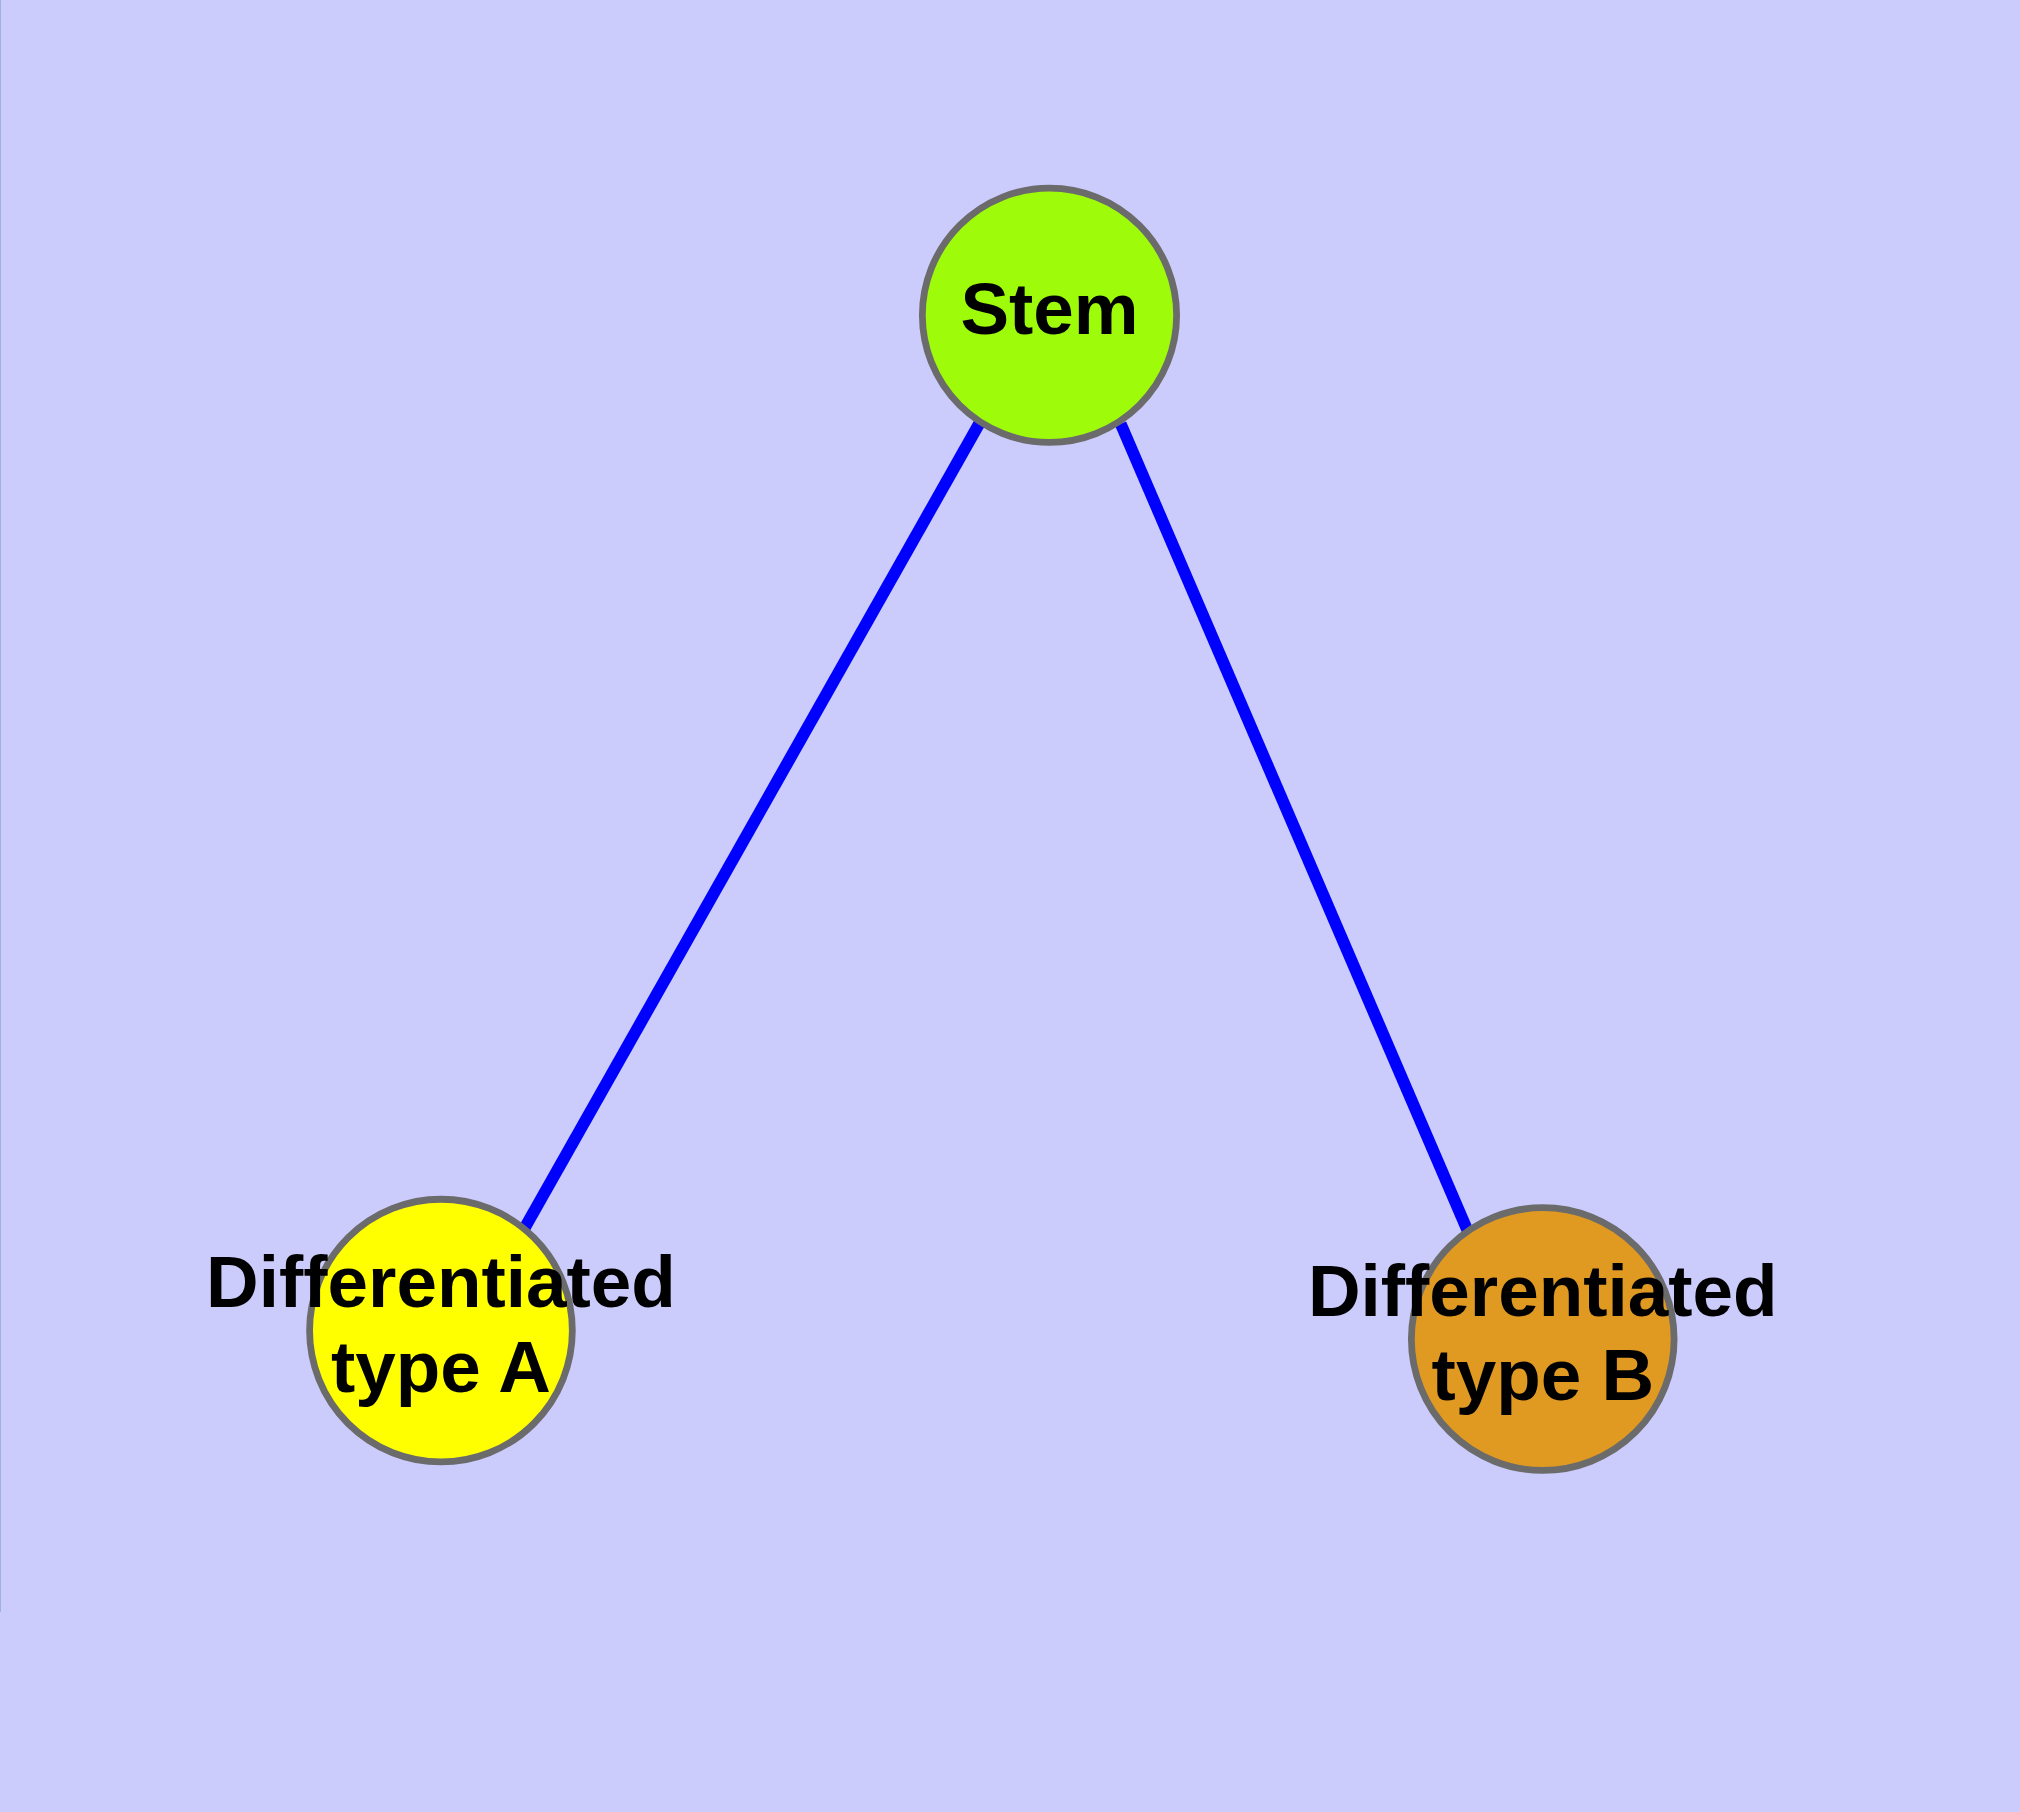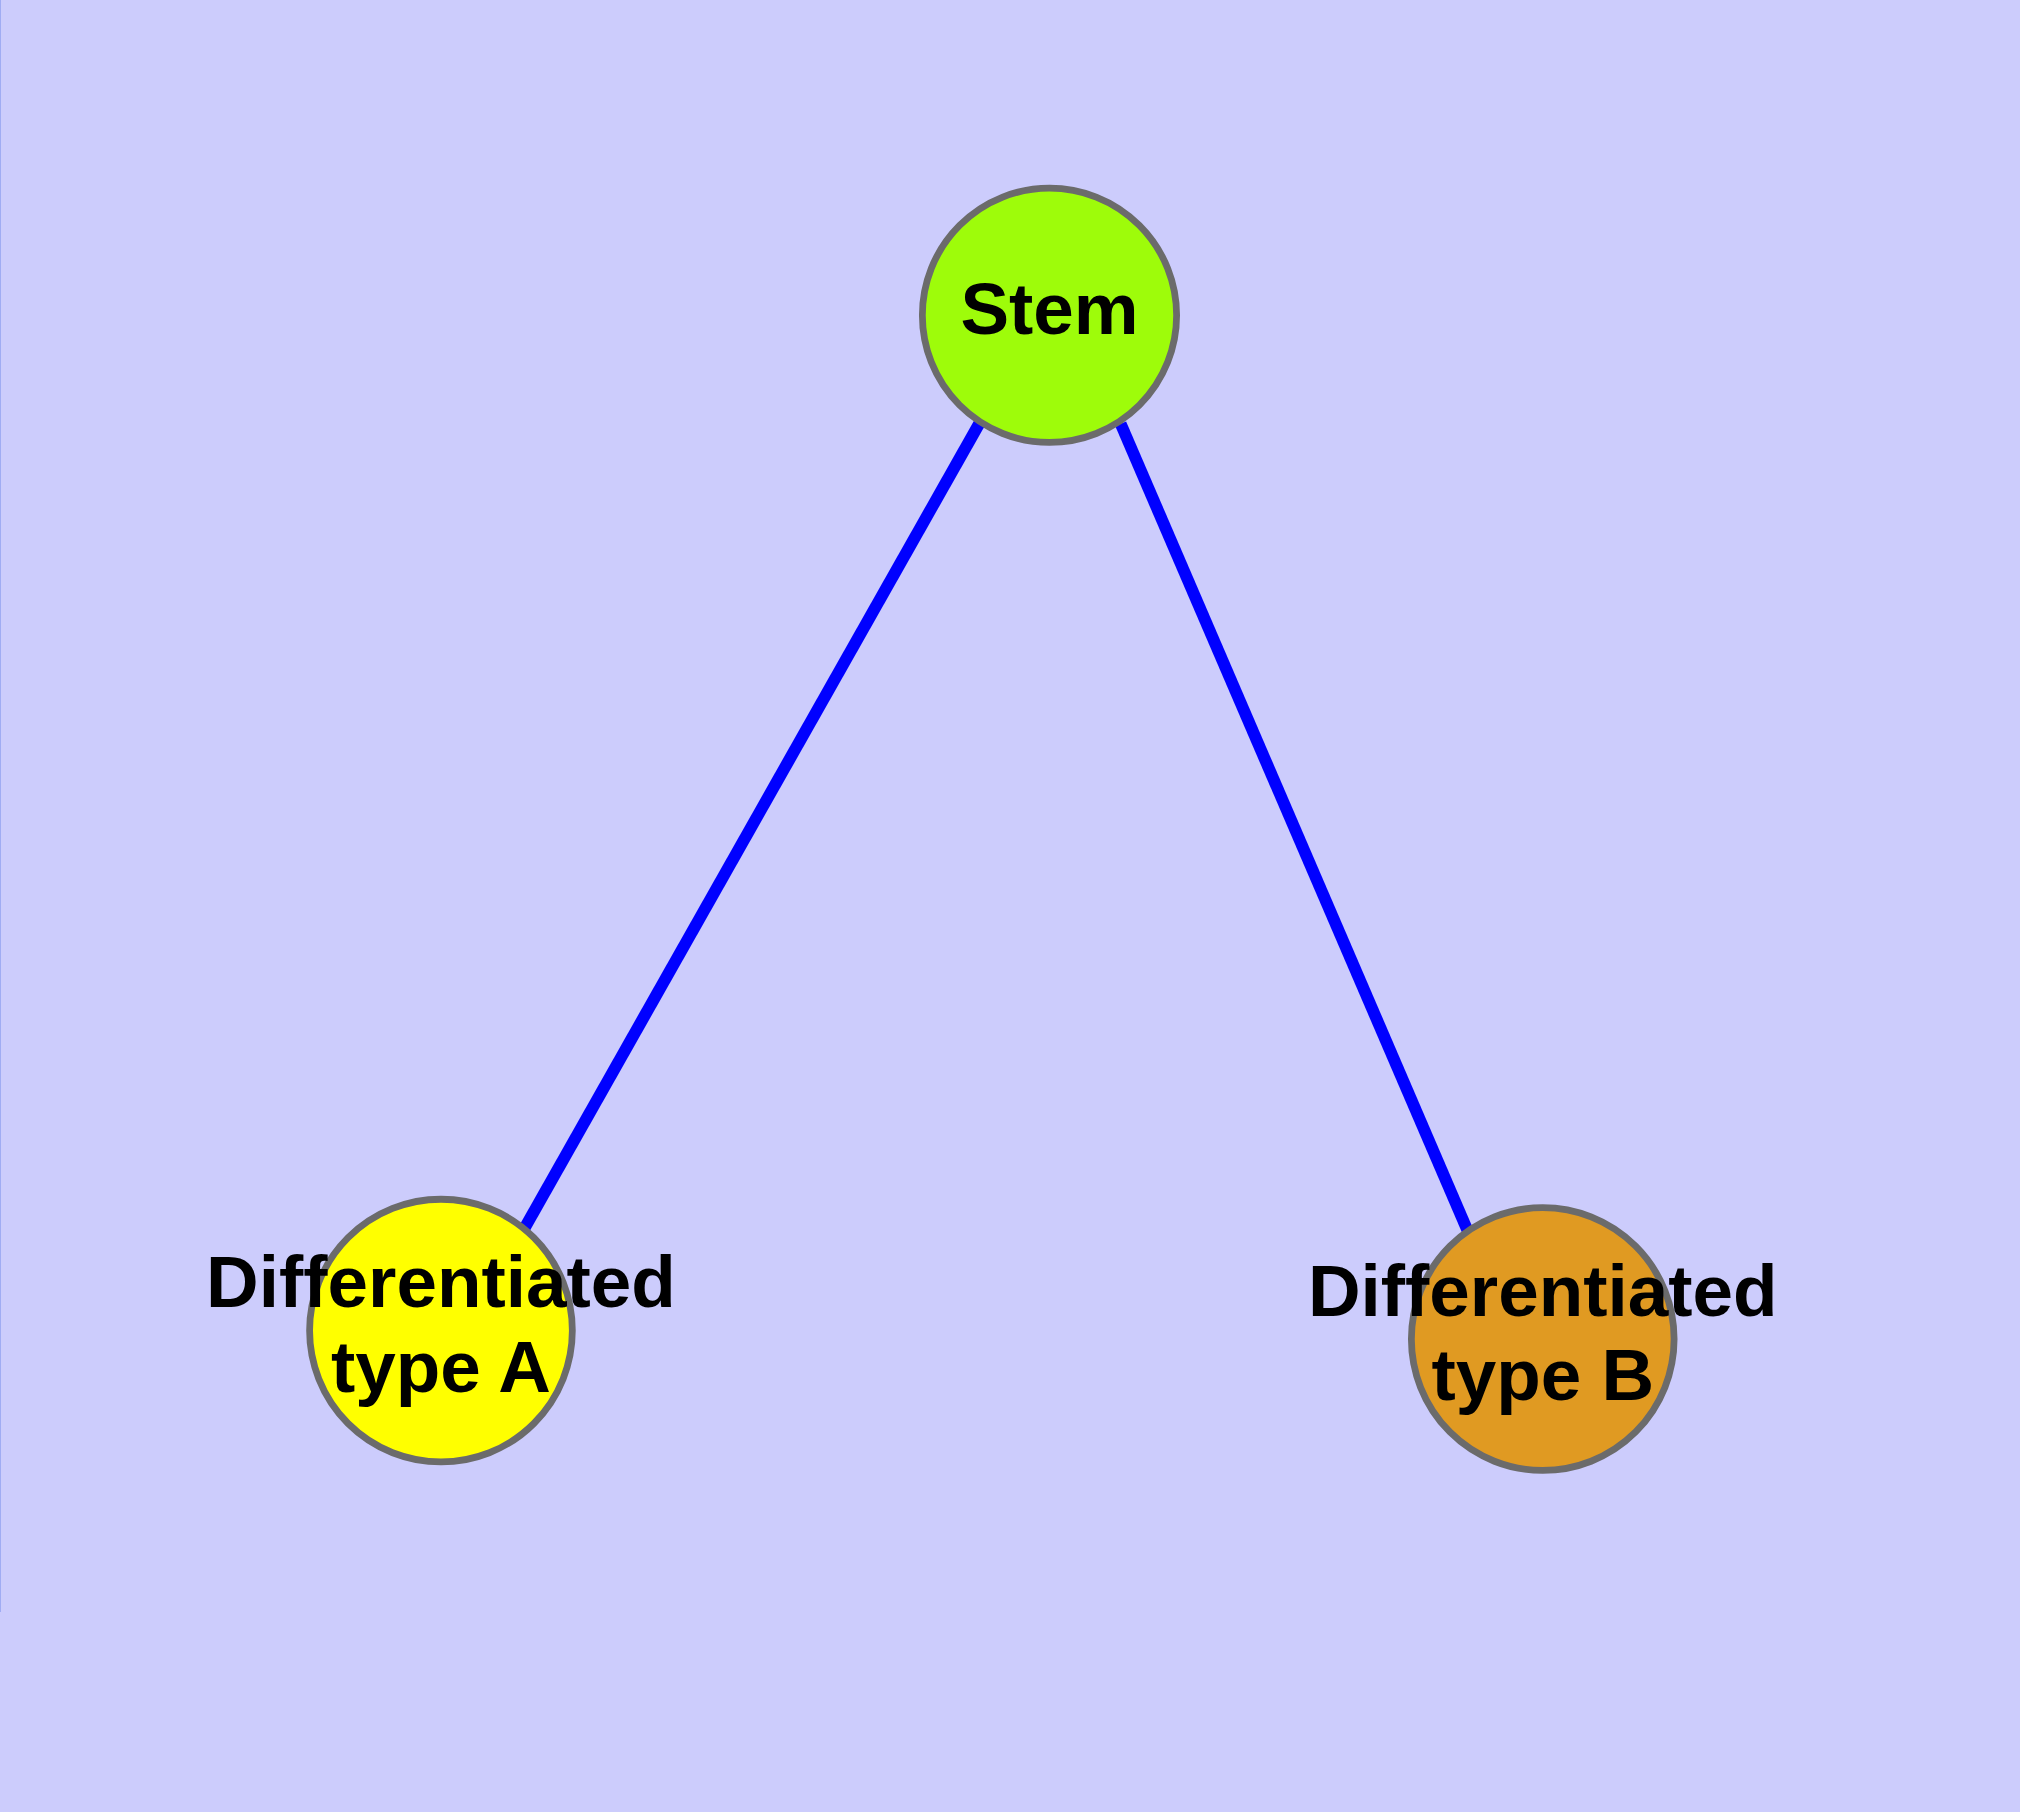--- a/index.html
+++ b/index.html
@@ -30,21 +30,21 @@
     fill: #000000;
     text-anchor: middle;
     dominant-baseline: middle;
     paint-order: normal;
     white-space: pre;
   }
 </style>
 </head>
 <body>
 
-<div id="canvas" style="width: 2021px; height: 1612px; background: #1d4ed8;">
+<div id="canvas" style="width: 2021px; height: 1612px; background: #0f766e;">
   <svg id="graph-svg" viewBox="0 0 2384 2138" xmlns="http://www.w3.org/2000/svg" style="width: 2021px; height: 1812px;">
 
     <rect x="0" y="0" width="2384" height="2138" fill="#ccccfc"></rect>
 
     <g>
       <line x1="1155" y1="500" x2="617" y2="1452" stroke="#0000ff" stroke-width="14" stroke-linecap="butt"></line>
       <line x1="1322" y1="500" x2="1733" y2="1456" stroke="#0000ff" stroke-width="14" stroke-linecap="butt"></line>
     </g>
 
     <g>

